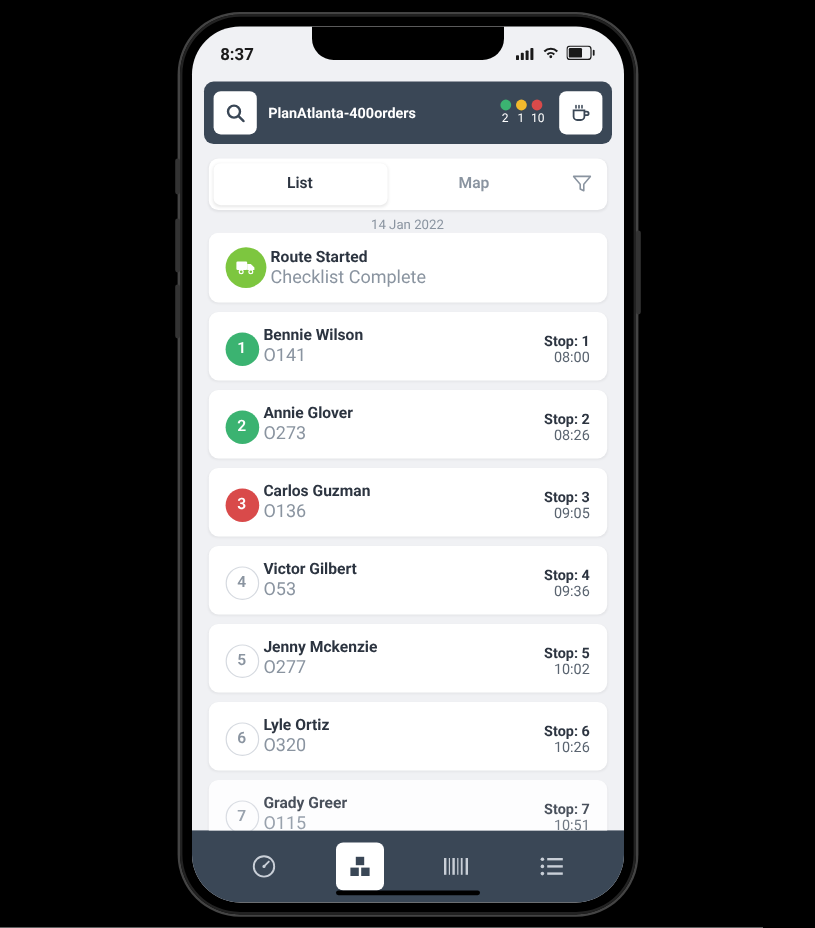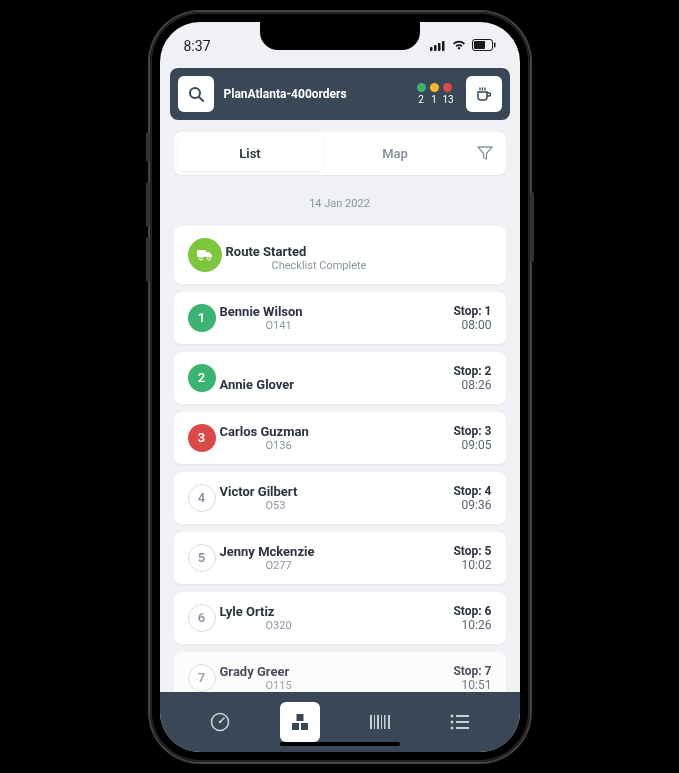--- a/index.html
+++ b/index.html
@@ -43,21 +43,21 @@
     background: #000;
     border-radius: 0 0 18px 18px;
     z-index: 10;
   }
   .status-bar {
     height: 40px;
     display: flex;
     justify-content: space-between;
     align-items: center;
     padding: 8px 24px 0;
-    font-weight: 400;
+    font-weight: 700;
     font-size: 14px;
     color: #1a1a1a;
   }
   .status-icons { display: flex; gap: 5px; align-items: center; }
 
   .header {
     background: #3a4756;
     margin: 6px 10px;
     border-radius: 8px;
     padding: 8px;
@@ -87,21 +87,21 @@
     border-radius: 8px;
     display: flex;
     align-items: center;
     padding: 4px;
     box-shadow: 0 1px 2px rgba(0,0,0,0.06);
   }
   .tab { flex: 1; text-align: center; padding: 10px; font-size: 13px; font-weight: 600; color: #8a94a0; border-radius: 6px; }
   .tab.active { color: #2c3440; box-shadow: 0 1px 3px rgba(0,0,0,0.1); background:#fff; }
   .filter-btn { width: 34px; display:flex; align-items:center; justify-content:center; }
 
-  .date { text-align: center; font-size: 11px; color: #8a94a0; margin: 16px 0; }
+  .date { text-align: center; font-size: 11px; color: #8a94a0; margin: 0 0; }
 
   .list { flex: 1; overflow: hidden; padding: 0 14px; display:flex; flex-direction:column; gap:8px; }
   .card {
     background: #fff;
     border-radius: 8px;
     padding: 12px 14px;
     display: flex;
     align-items: flex-end;
     gap: 4px;
     box-shadow: 0 1px 2px rgba(0,0,0,0.05);
@@ -112,21 +112,21 @@
     display: flex; align-items: center; justify-content: center;
     font-size: 13px; font-weight: 600; color: #fff;
     flex-shrink: 0;
   }
   .badge.green { background: #3bb371; }
   .badge.red { background: #d94a4a; }
   .badge.grey { background: #fff; color: #8a94a0; border: 1px solid #d6dae0; }
   .badge.big { width: 34px; height: 34px; background: #7dc63f; }
   .card-main { flex: 1; }
   .card-main .name { font-size: 13px; font-weight: 700; color: #2c3440; }
-  .card-main .sub { font-size: 11px; color: #8a94a0; margin-left: 46px; }
+  .card-main .sub { font-size: 15px; color: #8a94a0; }
   .card-right { text-align: right; }
   .card-right .stop { font-size: 12px; font-weight: 700; color: #2c3440; }
   .card-right .time { font-size: 12px; color: #5a6470; }
 
   .bottom-nav {
     background: #3a4756;
     height: 60px;
     display: flex;
     justify-content: space-around;
     align-items: center;
@@ -186,21 +186,21 @@
       </div>
       <div class="status-dots">
         <div class="dot-row">
           <div class="dot" style="background:#3bb371"></div>
           <div class="dot" style="background:#f2b92c"></div>
           <div class="dot" style="background:#d94a4a"></div>
         </div>
         <div class="num-row">
           <span>2</span>
           <span>1</span>
-          <span>13</span>
+          <span>10</span>
         </div>
       </div>
       <div class="sq-btn">
         <svg width="18" height="18" viewBox="0 0 18 18">
             <path d="M3 7h9v5a3 3 0 01-3 3H6a3 3 0 01-3-3V7z" stroke="#3a4756" stroke-width="1.5" fill="none"></path>
             <path d="M12 8h2a1.5 1.5 0 010 3h-2" stroke="#3a4756" stroke-width="1.5" fill="none"></path>
             <path d="M5 5V3M7.5 5V3M10 5V3" stroke="#3a4756" stroke-width="1.3" stroke-linecap="round"></path>
           </svg>
       </div>
     </div>
@@ -242,20 +242,21 @@
         <div class="card-right">
           <div class="stop"><span>Stop:</span> <span>1</span></div>
           <div class="time">08:00</div>
         </div>
       </div>
 
       <div class="card">
         <div class="badge green">2</div>
         <div class="card-main">
           <div class="name">Annie Glover</div>
+          <div class="sub">O273</div>
         </div>
         <div class="card-right">
           <div class="stop"><span>Stop:</span> <span>2</span></div>
           <div class="time">08:26</div>
         </div>
       </div>
 
       <div class="card">
         <div class="badge red">3</div>
         <div class="card-main">

